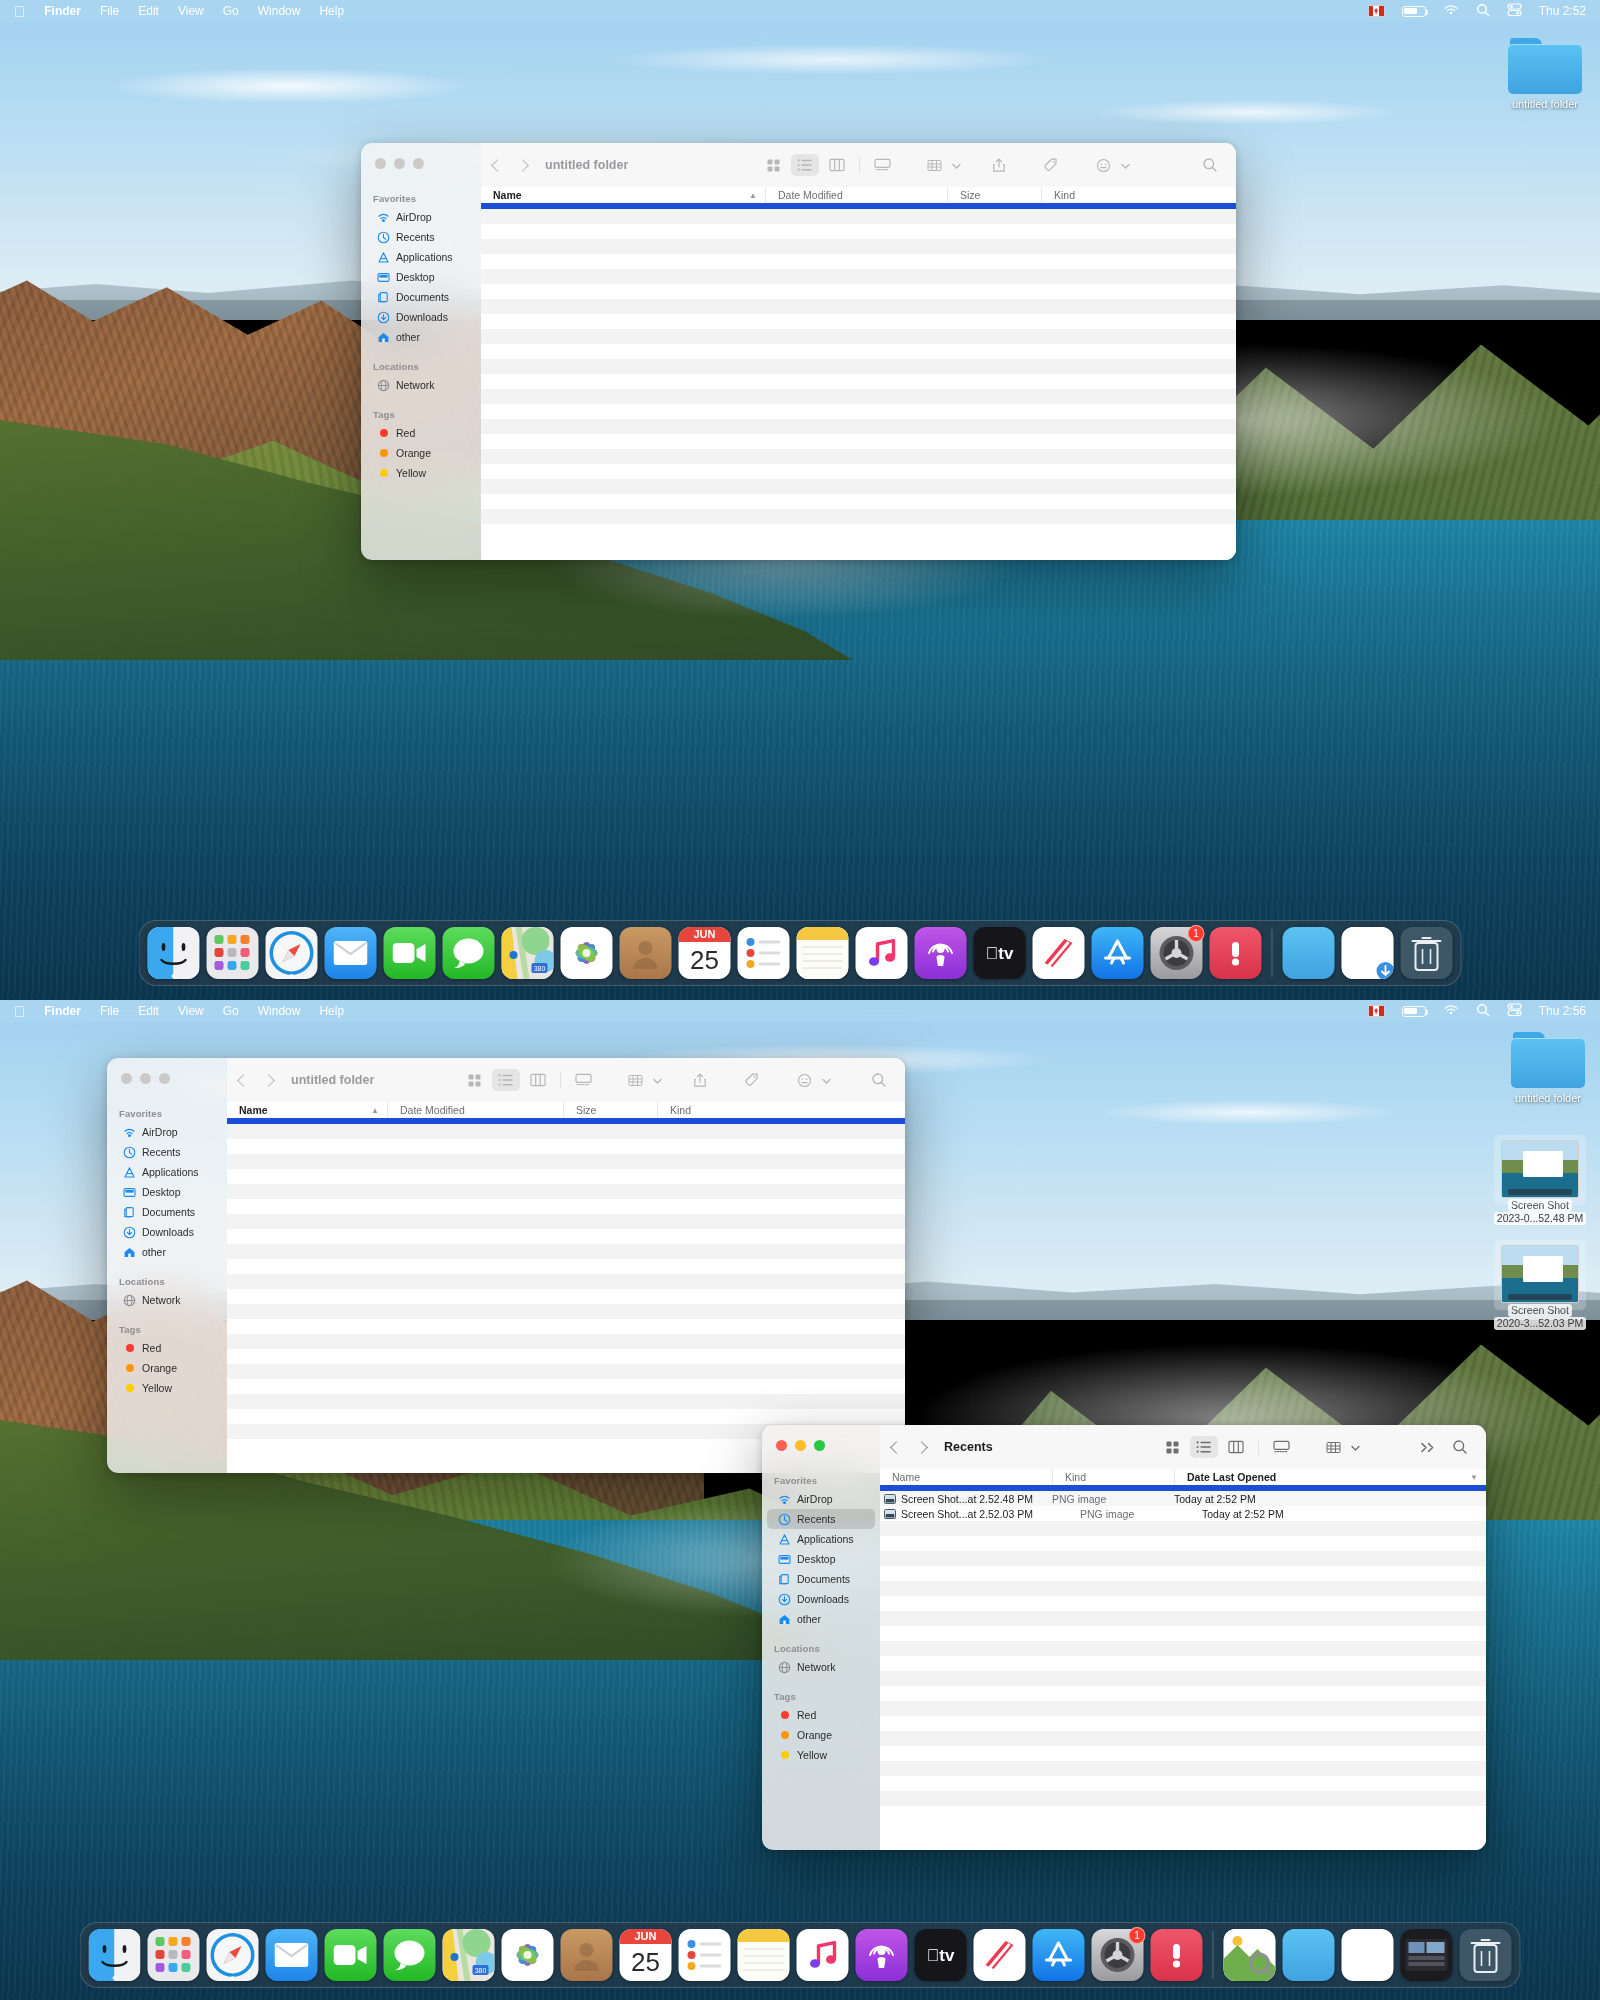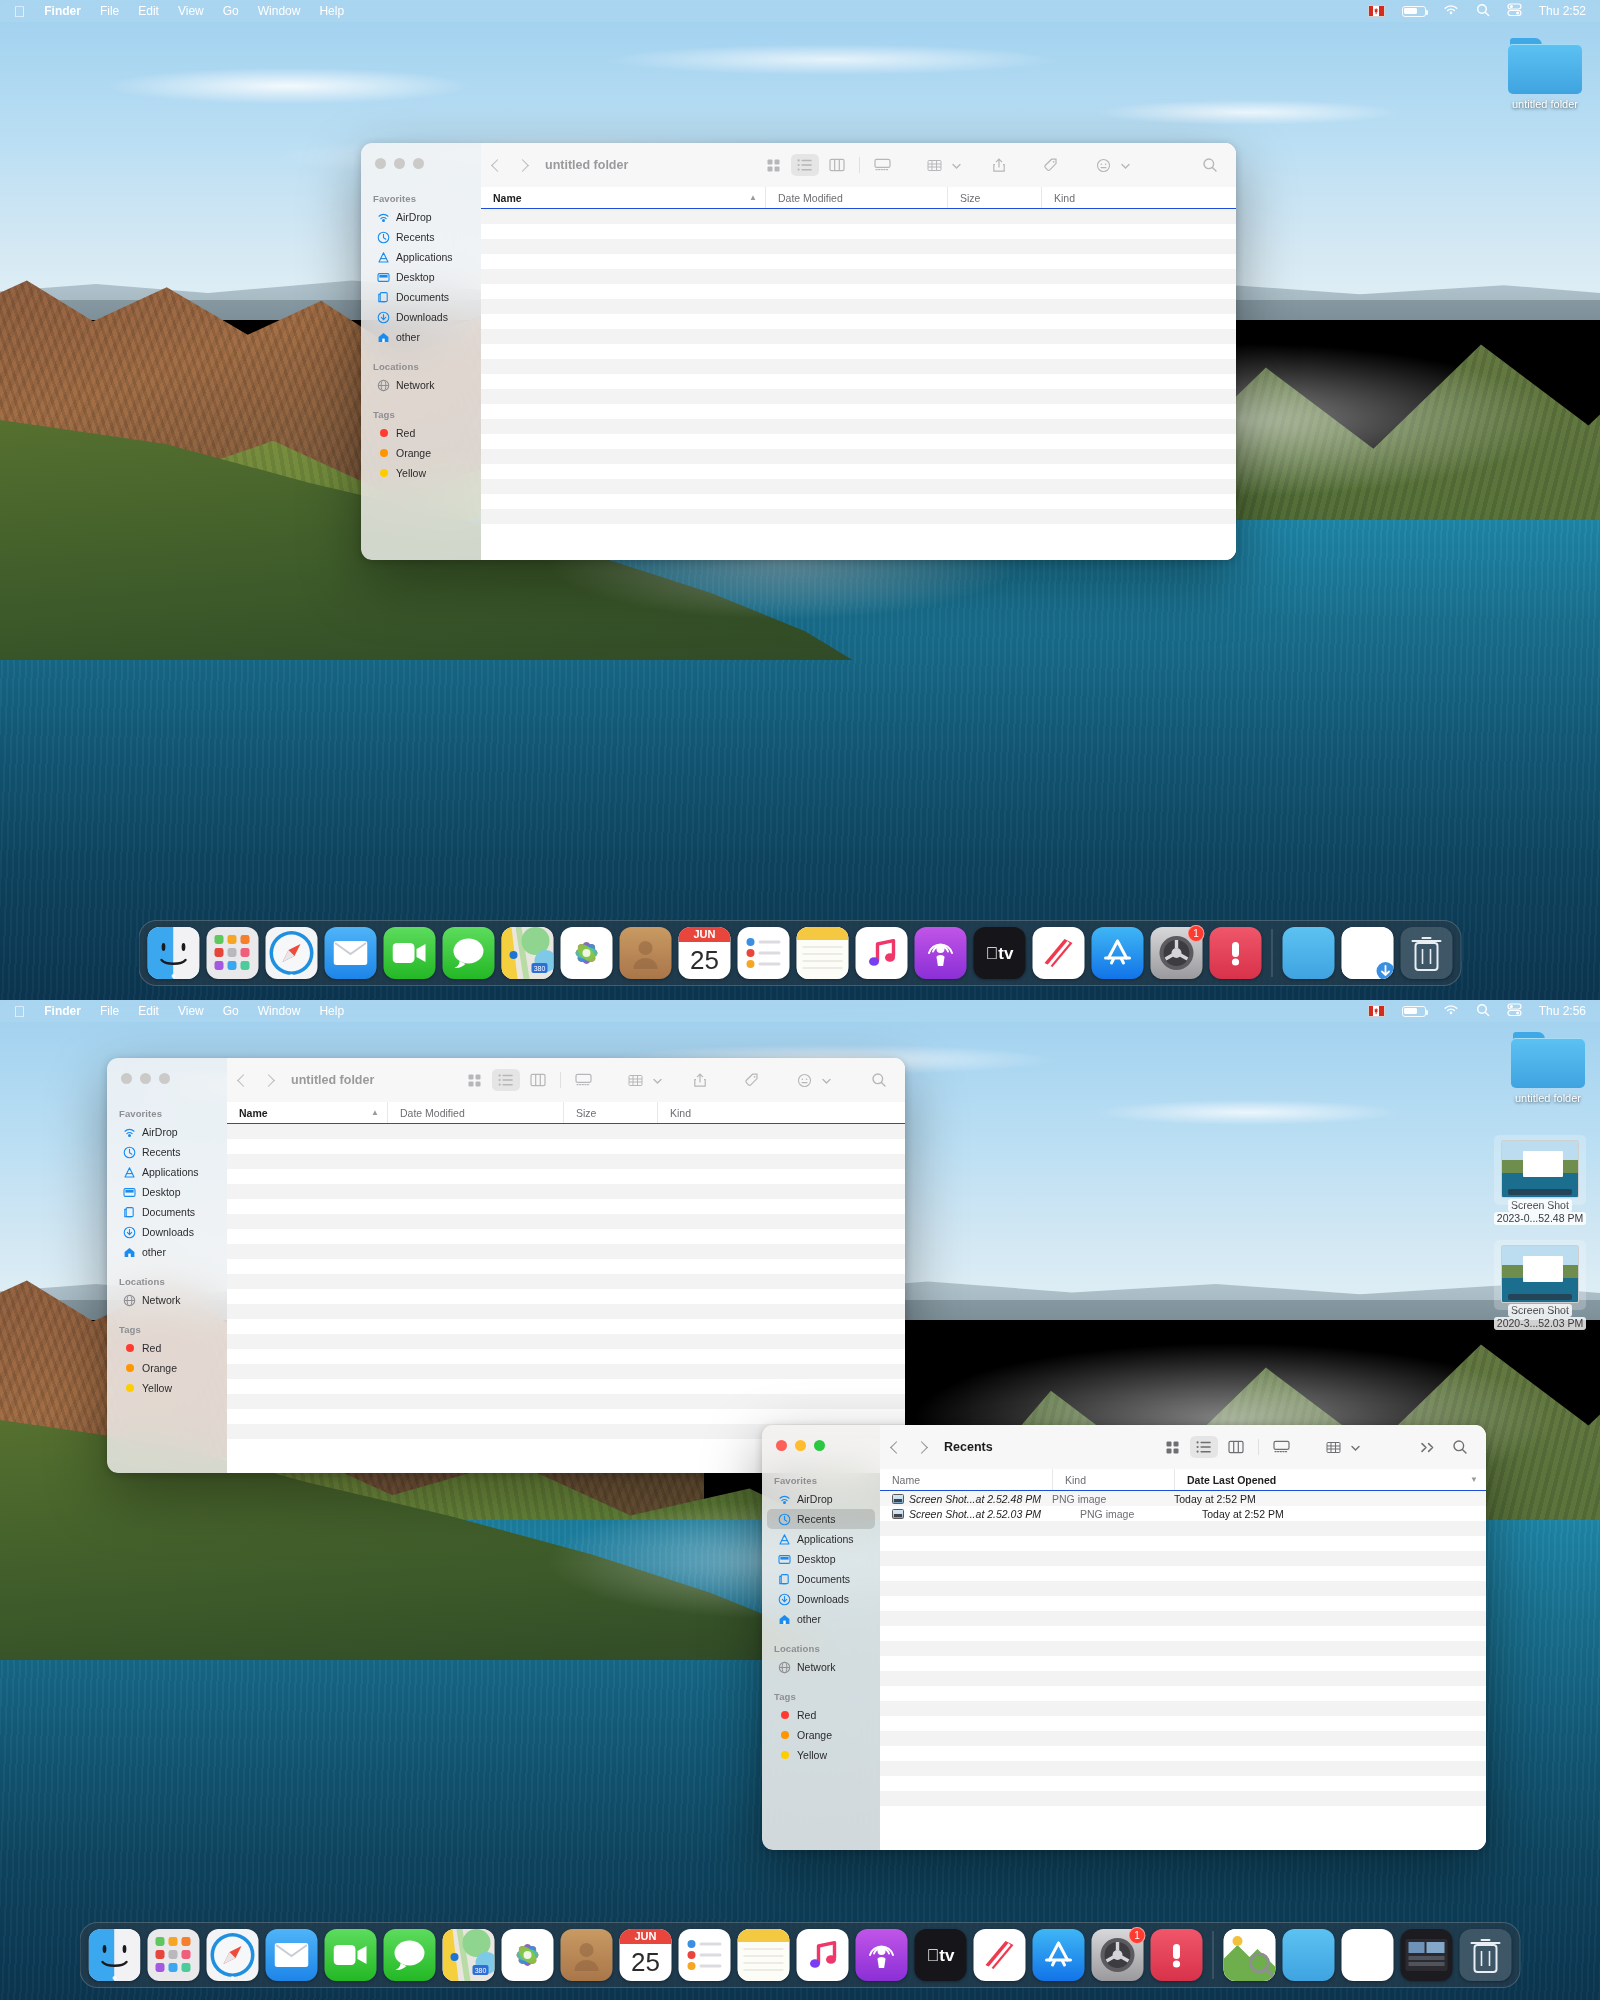--- a/index.html
+++ b/index.html
@@ -146,33 +146,33 @@
   .wtitle{ margin-left:18px; font-size:12.5px; color:#9a9a9d; font-weight:bold; }
   .wtitle.active{ color:#1d1d1f; }
   .tb-right{ margin-left:auto; display:flex; align-items:center; gap:4px; color:#b7b7b9; }
   .tb-right.active{ color:#6f6f72; }
   .vbtn{ width:28px;height:22px;display:flex;align-items:center;justify-content:center;border-radius:5px; }
   .vbtn.on{ background: rgba(0,0,0,.07); }
   .sep{ width:1px;height:16px;background:rgba(0,0,0,.09); margin:0 4px; }
   .gap{ width:16px; }
   .cols{
     position:absolute; left:0; right:0; top:44px; height:22px;
-    display:flex; align-items:center; border-bottom:1px solid #1d4ed8; background:#fff;
+    display:flex; align-items:center; border-bottom:6px solid #1d4ed8; background:#fff;
     font-size:10.5px; color:#6e6e73;
   }
   .col{ position:relative; height:100%; display:flex; align-items:center; padding-left:12px; }
   .col.b{ color:#1d1d1f; font-weight:bold; }
   .col + .col{ border-left:1px solid #e8e8e8; }
   .sortarr{ position:absolute; right:8px; font-size:8px; color:#9a9a9e; }
   .rows{ position:absolute; left:0; right:0; top:66px; bottom:0; background:#fff; }
   .row{ height:15px; }
   .row.z{ background:#f3f3f3; }
   .filerow{ display:flex; align-items:center; height:15px; font-size:10.5px; color:#1d1d1f; }
   .filerow.z{ background:#f6f6f6; }
-  .fname{ display:flex; align-items:center; gap:5px; padding-left:12px;font-style:italic; }
+  .fname{ display:flex; align-items:center; gap:5px; padding-left:4px; }
   .png-ic{ width:12px;height:10px;border:1px solid #5a5a5e; border-radius:1.5px; background:linear-gradient(#cfe4f2 40%,#6d9fc4); position:relative; flex:0 0 12px; }
   .png-ic::after{ content:""; position:absolute; left:1px; right:1px; bottom:1px; height:2.5px; background:#43434a; }
 
   
   .caption{
     position:absolute; z-index:25; color:#fff; font-weight:bold;
     text-shadow:0 2px 10px rgba(0,0,0,.38); line-height:1.12;
   }
   #cap-top{ left:0; width:100%; text-align:center; top:600px; font-size:88px; letter-spacing:-1px; }
 

